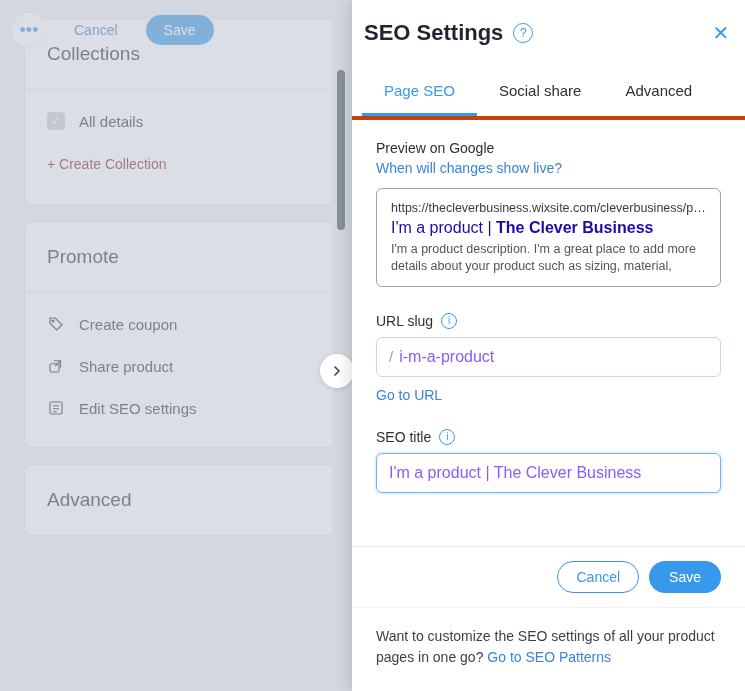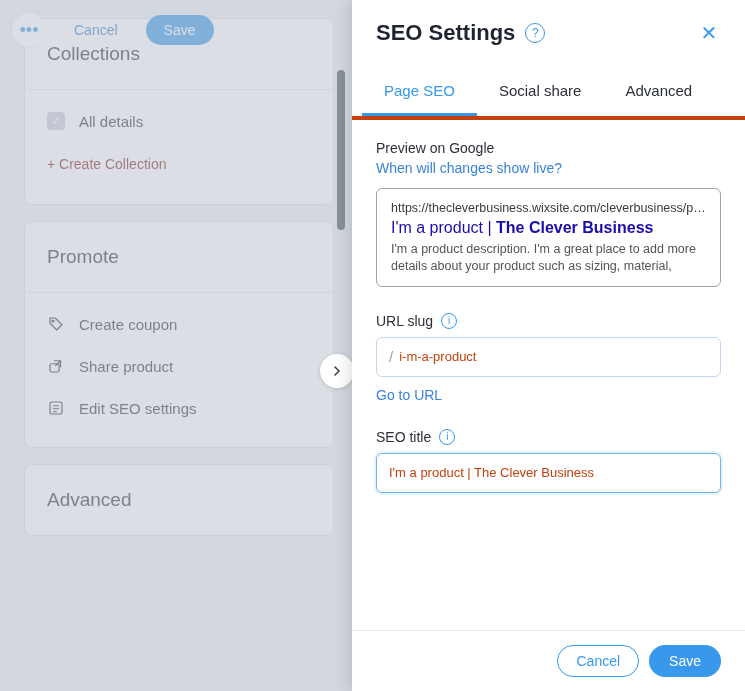--- a/index.html
+++ b/index.html
@@ -72,21 +72,21 @@
   }
 
   
   .panel {
     position: absolute; right: 0; top: 0; width: 393px; height: 691px;
     background: #fff; z-index: 10;
     box-shadow: -4px 0 14px rgba(0,0,0,0.12);
     display: flex; flex-direction: column;
   }
   .panel-header {
-    display: flex; align-items: center; padding: 20px 24px; gap: 10px;
+    display: flex; align-items: center; padding: 20px 12px; gap: 10px;
   }
   .panel-title { font-size: 22px; font-weight: 600; color: #1f2430; }
   .help-circle {
     width: 20px; height: 20px; border-radius: 50%; border: 1px solid #3899ec;
     color: #3899ec; font-size: 12px; display:flex; align-items:center; justify-content:center;
   }
   .close-x {
     margin-left: auto; color: #3899ec; font-size: 20px; cursor: pointer;
     width: 24px; height:24px; display:flex; align-items:center; justify-content:center;
   }
@@ -114,21 +114,21 @@
   .prev-title .brand { font-weight: 700; }
   .prev-desc { font-size: 12.5px; color: #545454; margin-top: 4px; line-height: 1.35; max-height: 2.6em; overflow:hidden; }
 
   .input-wrap {
     margin-top: 8px; border: 1px solid #c5d7ed; border-radius: 6px;
     display:flex; align-items:center; padding: 0 12px; height: 40px;
   }
   .input-wrap.focus { border-color: #6fb3ef; box-shadow: 0 0 0 2px rgba(56,153,236,0.12); }
   .slash { color: #9aa0ac; margin-right: 6px; font-size:15px; }
   .inp {
-    border:none; outline:none; flex:1; font-size: 13px; color: #c2410c; background:transparent;
+    border:none; outline:none; flex:1; font-size: 16px; color: #8b5cf6; background:transparent;
   }
   .section { margin-top: 26px; }
   .info-i {
     width:16px; height:16px; border-radius:50%; border:1px solid #3899ec; color:#3899ec;
     font-size:10px; display:inline-flex; align-items:center; justify-content:center;
   }
 
   .panel-footer {
     border-top: 1px solid #e7eaee; padding: 14px 24px; display:flex; justify-content:flex-end; gap:10px;
   }
@@ -271,13 +271,16 @@
         <input class="inp" value="I'm a product | The Clever Business" style="">
       </div>
     </div>
   </div>
 
   <div class="panel-footer">
     <button class="btn-out">Cancel</button>
     <button class="btn-fill">Save</button>
   </div>
 
+  <div class="panel-note">
+    <span>Want to customize the SEO settings of all your product pages in one go? </span><span class="link">Go to SEO Patterns</span>
+  </div>
 </div>
 
 </body></html>

